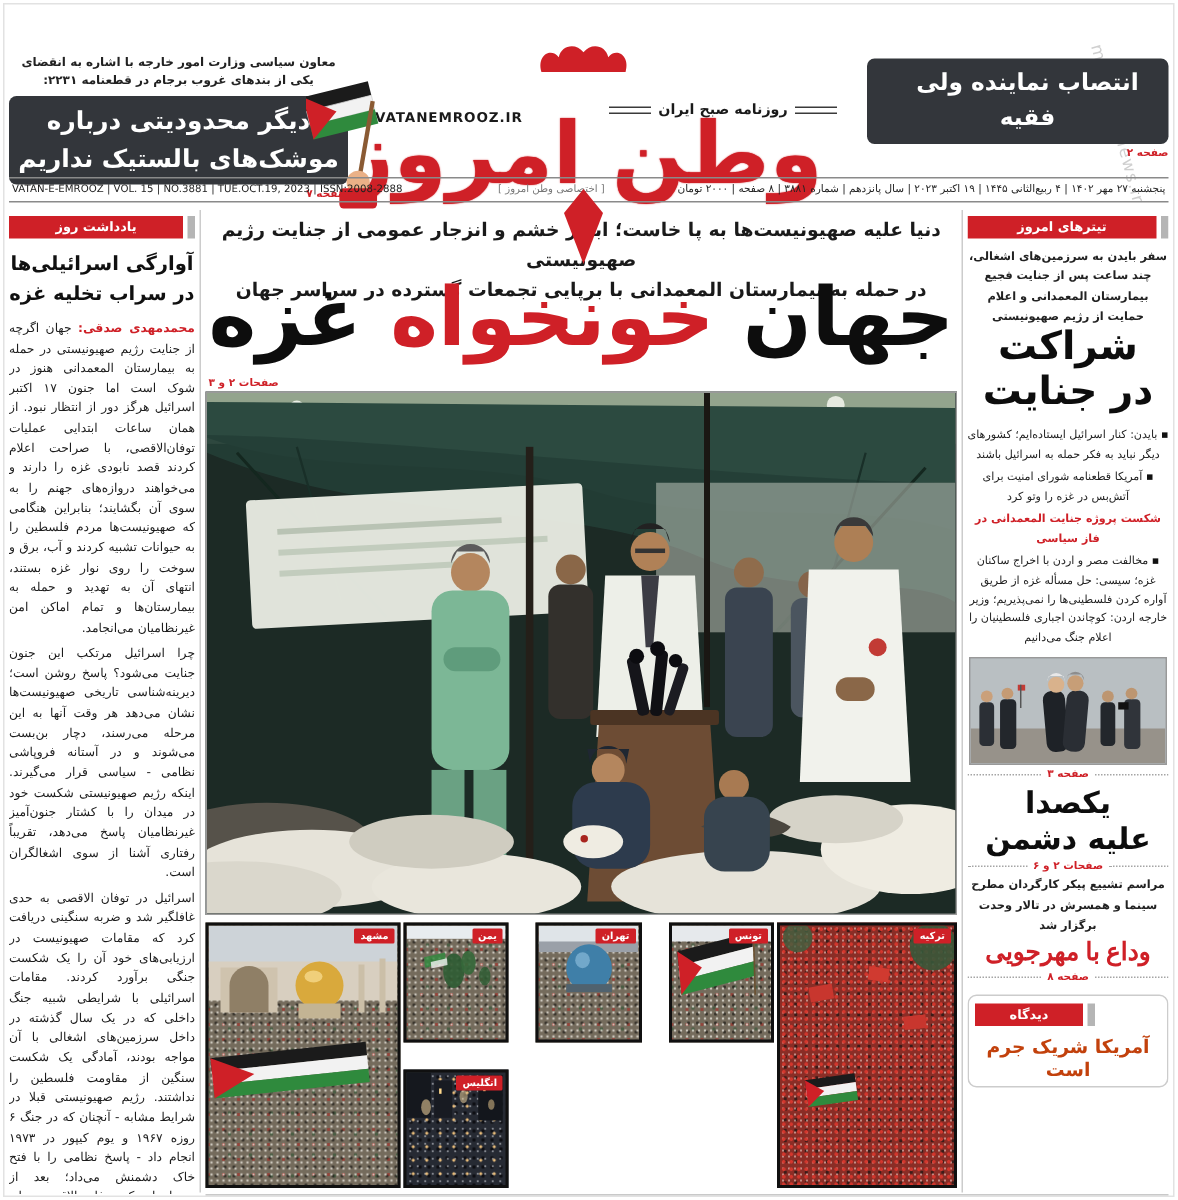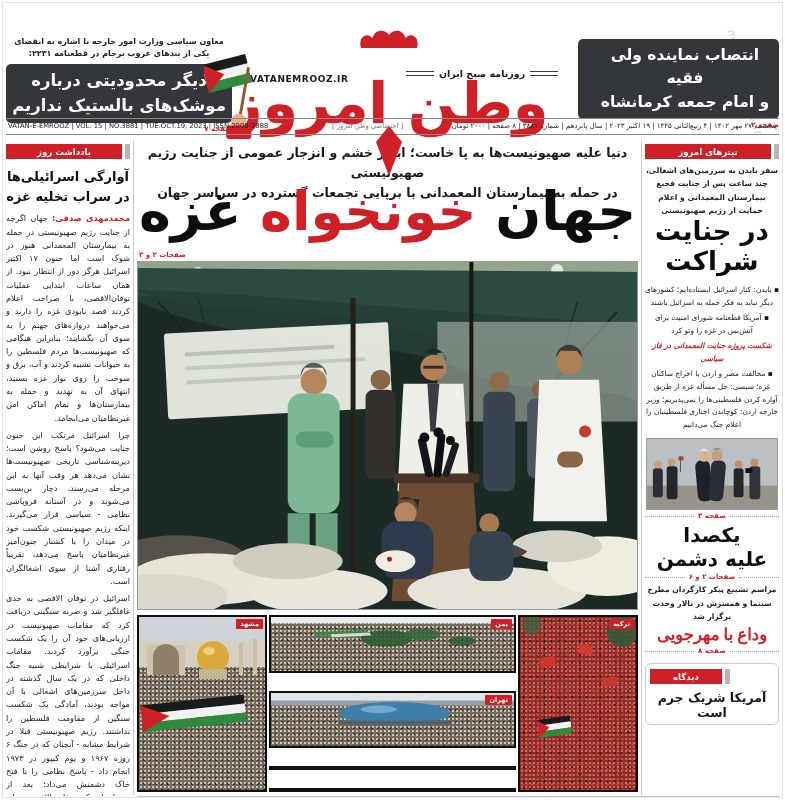--- a/index.html
+++ b/index.html
@@ -39,55 +39,54 @@
   .subhead{position:absolute;left:137px;top:143px;width:501px;text-align:center;font-size:12.5px;font-weight:700;color:#1a1a1a;line-height:1.6;}
   .bighead{position:absolute;left:137px;top:181px;width:501px;text-align:center;font-size:54px;font-weight:900;color:#0d0d0d;line-height:1.15;letter-spacing:-1px;white-space:nowrap;}
   .photo-main{position:absolute;left:137px;top:261px;width:501px;height:349px;border:1px solid #9a9a9a;box-sizing:border-box;overflow:hidden;background:#1c2a25;}
   .photo-main svg{display:block;width:100%;height:100%;}
 
   
   .grid{position:absolute;left:137px;top:615px;width:501px;height:177px;display:flex;gap:2px;}
   .ph{position:relative;overflow:hidden;border:2px solid #101010;box-sizing:border-box;}
   .ph svg{position:absolute;inset:0;width:100%;height:100%;}
   .ph .tag{position:absolute;top:2px;right:2px;background:#cf2027;color:#fff;font-size:6.5px;font-weight:700;padding:1px 4px;border-radius:1px;z-index:3;}
-  .midgrid{width:247px;display:grid;grid-template-columns:1fr;grid-template-rows:1fr 1fr;gap:18px;}
+  .midgrid{width:247px;display:grid;grid-template-columns:1fr 1fr 1fr;grid-template-rows:1fr 1fr;gap:18px;}
   .crowd{background-color:#746b5c;background-image:radial-gradient(rgba(250,248,240,.65) .7px,transparent 1.1px),radial-gradient(rgba(20,18,14,.65) .8px,transparent 1.2px),radial-gradient(rgba(170,40,35,.55) .9px,transparent 1.3px),radial-gradient(rgba(35,80,45,.5) 1px,transparent 1.4px);background-size:4px 4px,6px 6px,10px 10px,14px 14px;background-position:0 0,2px 2px,5px 1px,7px 6px;}
   .crowd-red{background-color:#8a2d26;background-image:radial-gradient(rgba(215,55,45,.95) 1px,transparent 1.4px),radial-gradient(rgba(255,235,230,.5) .6px,transparent 1px),radial-gradient(rgba(25,20,18,.7) .9px,transparent 1.3px);background-size:5px 5px,4px 4px,7px 7px;}
   .crowd-night{background-color:#262a33;background-image:radial-gradient(rgba(255,205,130,.9) .8px,transparent 1.2px),radial-gradient(rgba(225,228,235,.5) .6px,transparent 1px),radial-gradient(rgba(8,8,12,.8) 1px,transparent 1.4px);background-size:9px 9px,5px 5px,6px 6px;}
 
   
   .sb{position:absolute;left:645px;top:144px;width:134px;height:652px;overflow:hidden;}
   .sb-lead{font-size:7.6px;font-weight:700;color:#222;text-align:center;line-height:1.75;margin-top:5px;}
   .sb-h1{font-size:26px;font-weight:900;color:#0d0d0d;text-align:center;line-height:1.15;}
   .blts{margin-top:7px;font-size:7.4px;color:#222;text-align:center;line-height:1.75;}
   .blts p{margin:0 0 2px 0;}
   .blt::before{content:"▪ ";color:#111;}
   .photo-sb{width:132px;height:72px;border:1px solid #999;box-sizing:border-box;margin:6px auto 2px;position:relative;overflow:hidden;background:#b9bfc2;}
   .photo-sb svg{display:block;width:100%;height:100%;}
   .refline{display:flex;align-items:center;gap:4px;margin:2px 0;}
   .refline .dots{flex:1;border-top:1px dotted #a5a5a5;}
   .refline .lbl{color:#cf2027;font-size:7px;font-weight:700;white-space:nowrap;}
   .sb-h2{font-size:20px;font-weight:900;color:#0d0d0d;text-align:center;line-height:1.2;}
   .sb-h3{font-size:16.5px;font-weight:900;color:#cf2027;text-align:center;line-height:1.2;margin:2px 0;font-family:Liberation Serif, serif;}
   .vpbox{margin-top:8px;border:1px solid #ccc;border-radius:6px;padding:5px 4px 0;}
-  .vp-head{font-size:12.5px;font-weight:900;color:#0f172a;text-align:center;margin:6px 0 4px;}
+  .vp-head{font-size:12.5px;font-weight:900;color:#c2410c;text-align:center;margin:6px 0 4px;}
 
   .bottomline{position:absolute;left:137px;top:796px;width:642px;height:1px;background:#c9c9c9;}
 </style>
 </head>
 <body>
 
 <div class="page">
   <div class="frame"></div>
   <div class="watermark">mashreghnews.ir</div>
 
   <div class="abs rtl" style="left:578px;top:36px;width:201px;">
     <div class="darkbox" style="font-size:15.5px;padding-left:16px;">
       <div>انتصاب نماینده ولی فقیه</div>
-      <div>و امام جمعه کرمانشاه</div>
     </div>
     <div class="pgref rtl">صفحه ۲</div>
   </div>
 
   <div class="abs rtl" style="left:6px;top:36px;width:226px;">
     <div class="kicker">معاون سیاسی وزارت امور خارجه با اشاره به انقضای یکی از بندهای غروب برجام در قطعنامه ۲۲۳۱:</div>
     <div class="darkbox" style="font-size:16.5px;">
       <div>دیگر محدودیتی درباره</div>
       <div>موشک‌های بالستیک نداریم</div>
     </div>
@@ -314,27 +313,27 @@
   </div>
   <div class="bottomline"></div>
 
   <div class="sb rtl">
     <div class="sectag" style="flex-direction:row-reverse;">
       <div class="box">تیترهای امروز</div>
       <div class="bar"></div>
     </div>
     <div class="sb-lead">سفر بایدن به سرزمین‌های اشغالی، چند ساعت پس از جنایت فجیع بیمارستان المعمدانی و اعلام حمایت از رژیم صهیونیستی</div>
     <div class="sb-h1">
+      <div>شراکت</div>
       <div>در جنایت</div>
-      <div>شراکت</div>
     </div>
     <div class="blts">
       <p class="blt">بایدن: کنار اسرائیل ایستاده‌ایم؛ کشورهای دیگر نباید به فکر حمله به اسرائیل باشند</p>
       <p class="blt">آمریکا قطعنامه شورای امنیت برای آتش‌بس در غزه را وتو کرد</p>
-      <p class="red" style="font-weight:700;font-style:italic;">شکست پروژه جنایت المعمدانی در فاز سیاسی</p>
+      <p class="red" style="font-weight:700;">شکست پروژه جنایت المعمدانی در فاز سیاسی</p>
       <p class="blt">مخالفت مصر و اردن با اخراج ساکنان غزه؛ سیسی: حل مسأله غزه از طریق آواره کردن فلسطینی‌ها را نمی‌پذیریم؛ وزیر خارجه اردن: کوچاندن اجباری فلسطینیان را اعلام جنگ می‌دانیم</p>
     </div>
     <div class="photo-sb">
       <svg viewBox="0 0 132 72" preserveAspectRatio="none">
         <rect width="132" height="72" fill="#b9bfc2"></rect>
         <rect y="48" width="132" height="24" fill="#97928a"></rect>
         <rect x="6" y="30" width="10" height="30" rx="3" fill="#2b2f35"></rect>
         <circle cx="11" cy="26" r="4" fill="#caa07a"></circle>
         <rect x="20" y="28" width="11" height="34" rx="3" fill="#23272c"></rect>
         <circle cx="25" cy="24" r="4" fill="#c59b74"></circle>

